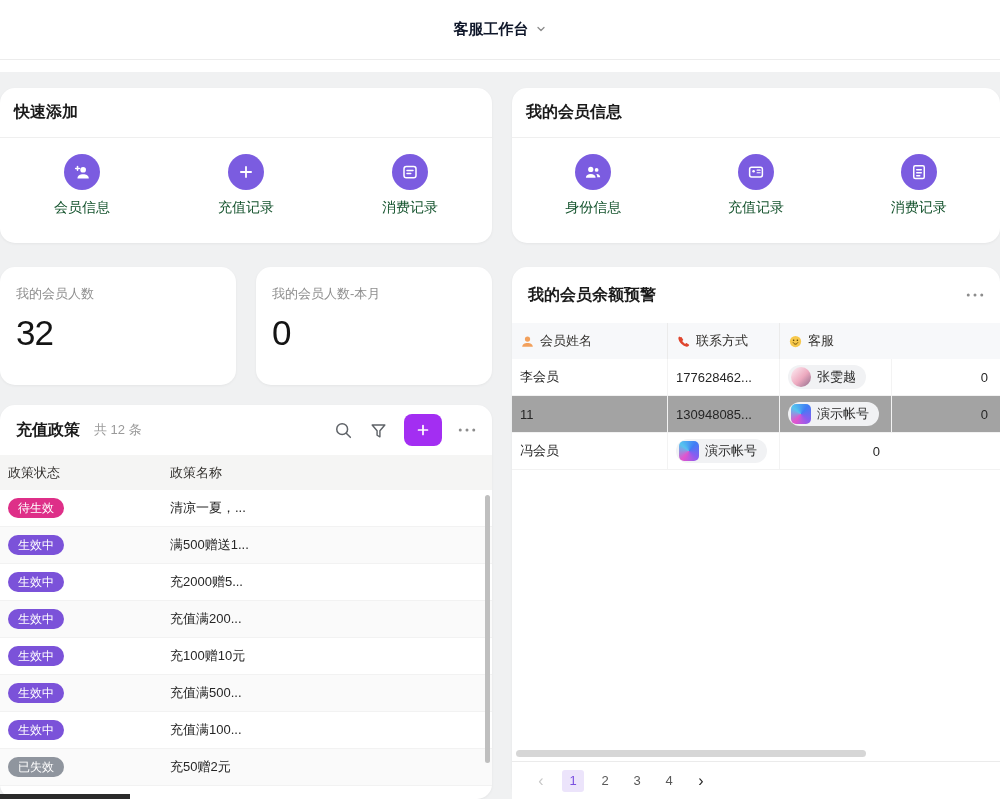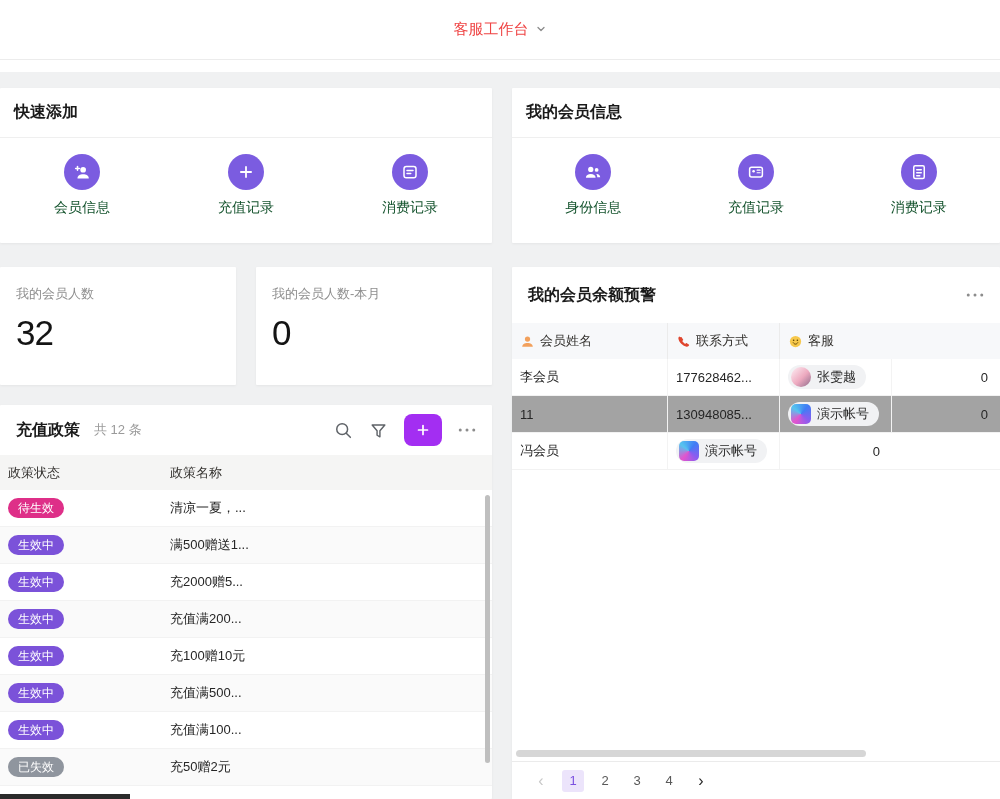--- a/index.html
+++ b/index.html
@@ -7,24 +7,24 @@
   body{
     position:relative;overflow:hidden;background:#fff;
     font-family:"Liberation Sans","DejaVu Sans",sans-serif;color:#262626;
   }
   .content-bg{position:absolute;left:0;top:72px;width:1000px;height:727px;background:#f0f1f2}
 
   
   .topbar{position:absolute;left:0;top:0;width:1000px;height:60px;background:#fff;
     border-bottom:1px solid #ececec;display:flex;align-items:center;justify-content:center}
   .workspace-switch{display:flex;align-items:center;gap:6px;cursor:pointer}
-  .topbar-title{font-size:15px;font-weight:400;color:#ef4444}
-
-  
-  .card{position:absolute;background:#fff;border-radius:1px;box-shadow:0 1px 3px rgba(0,0,0,.05)}
+  .topbar-title{font-size:15px;font-weight:700;color:#0f172a}
+
+  
+  .card{position:absolute;background:#fff;border-radius:15px;box-shadow:0 1px 3px rgba(0,0,0,.05)}
   .card-title{font-size:16px;font-weight:600;color:#1a1a1a}
 
   #card-quick{left:0;top:88px;width:492px;height:155px}
   #card-meminfo{left:512px;top:88px;width:488px;height:155px}
   #card-stat1{left:0;top:267px;width:236px;height:118px}
   #card-stat2{left:256px;top:267px;width:236px;height:118px}
   #card-policy{left:0;top:405px;width:492px;height:394px}
   #card-warning{left:512px;top:267px;width:488px;height:532px}
 
   

